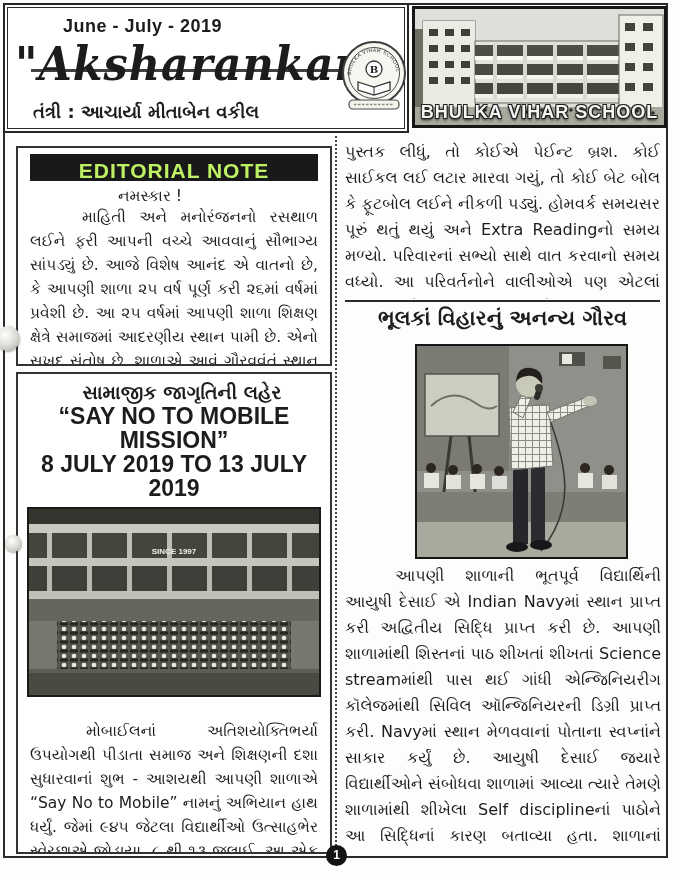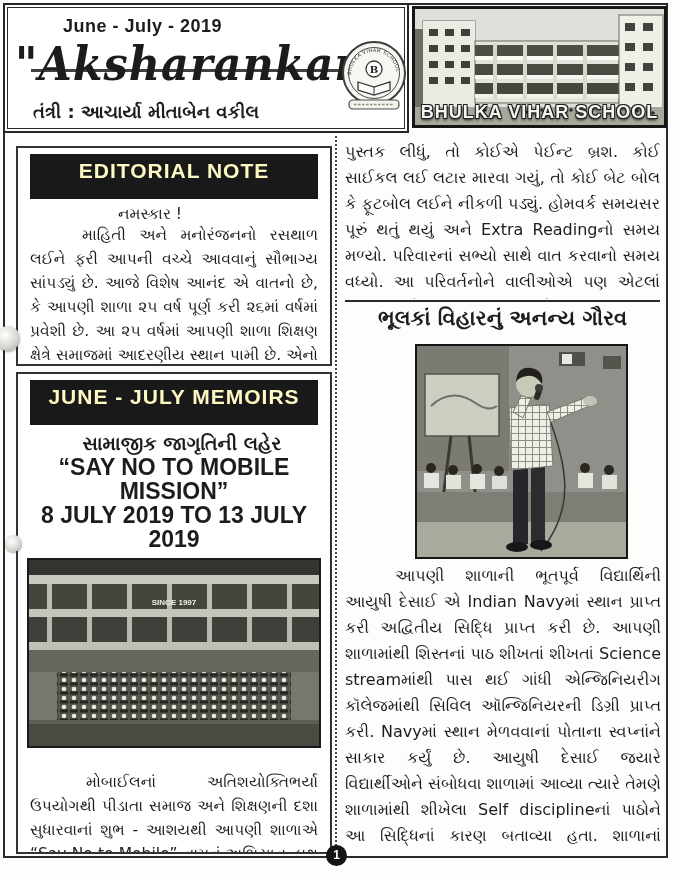--- a/index.html
+++ b/index.html
@@ -30,21 +30,21 @@
                 border:3px solid #161616;box-sizing:border-box;background:#dcdcd6;overflow:hidden;}
   .photo-caption{position:absolute;left:0;right:0;bottom:2px;text-align:center;
                  font-size:18px;font-weight:bold;letter-spacing:1px;color:#f4f4f0;
                  text-shadow:-1px -1px 0 #222,1px -1px 0 #222,-1px 1px 0 #222,1px 1px 0 #222,0 2px 3px #000;}
 
   
   .col-divider{position:absolute;left:335px;top:136px;height:718px;width:0;
                border-left:2px dotted #454545;}
 
   
-  .bar{margin:6px 12px 0 12px;height:45px;line-height:33px;background:#191919;color:#fef9c3;
+  .bar{margin:6px 12px 0 12px;height:27px;line-height:33px;background:#191919;color:#bef264;
        text-align:center;font-size:21px;font-weight:bold;letter-spacing:1px;
        font-family:"Liberation Sans",sans-serif;}
 
   .guj{font-family:"DejaVu Sans",sans-serif;margin-left:16px;}
 
   
   .editorial-box{position:absolute;left:16px;top:146px;width:316px;height:220px;
                  border:2px solid #333;box-sizing:border-box;background:#fff;overflow:hidden;}
   .salutation{padding:6px 12px 0 12px;text-indent:72px;font-size:15.5px;}
   .ed-body{margin:0;padding:0 12px;font-size:15.5px;line-height:24px;text-align:justify;text-indent:52px;}
@@ -185,21 +185,20 @@
 
   <div class="col-divider"></div>
 
   <section class="editorial-box">
     <div class="bar">EDITORIAL NOTE</div>
     <div class="guj salutation">નમસ્કાર !</div>
     <p class="guj ed-body">માહિતી અને મનોરંજનનો રસથાળ લઈને ફરી આપની વચ્ચે આવવાનું સૌભાગ્ય સાંપડ્યું છે. આજે વિશેષ આનંદ એ વાતનો છે, કે આપણી શાળા ૨૫ વર્ષ પૂર્ણ કરી ૨૬માં વર્ષમાં પ્રવેશી છે. આ ૨૫ વર્ષમાં આપણી શાળા શિક્ષણ ક્ષેત્રે સમાજમાં આદરણીય સ્થાન પામી છે. એનો સુખદ સંતોષ છે. શાળાએ આવું ગૌરવવંતું સ્થાન પ્રાપ્ત કર્યું, એમાં આપ સૌનો સહકાર પણ અમૂલ્ય છે. આવો, સાથે મળી વિકાસનાં પથ પર પ્રયાણ કરતા રહીએ.</p>
   </section>
 
   <section class="memoirs-box">
-    <div class="bar">JUNE - JULY MEMOIRS</div>
     <div class="guj memoir-sub">સામાજીક જાગૃતિની લહેર</div>
     <div class="mission-line">“SAY NO TO MOBILE MISSION”</div>
     <div class="mission-line">8 JULY 2019 TO 13 JULY 2019</div>
 
     <div class="assembly-frame">
       <svg viewBox="0 0 290 186" width="290" height="186" preserveAspectRatio="none">
         <defs>
           <pattern id="crowdp" width="10" height="9" patternUnits="userSpaceOnUse">
             <rect width="10" height="9" fill="#55554e"></rect>
             <circle cx="5" cy="3" r="2.3" fill="#e9e9e0"></circle>

